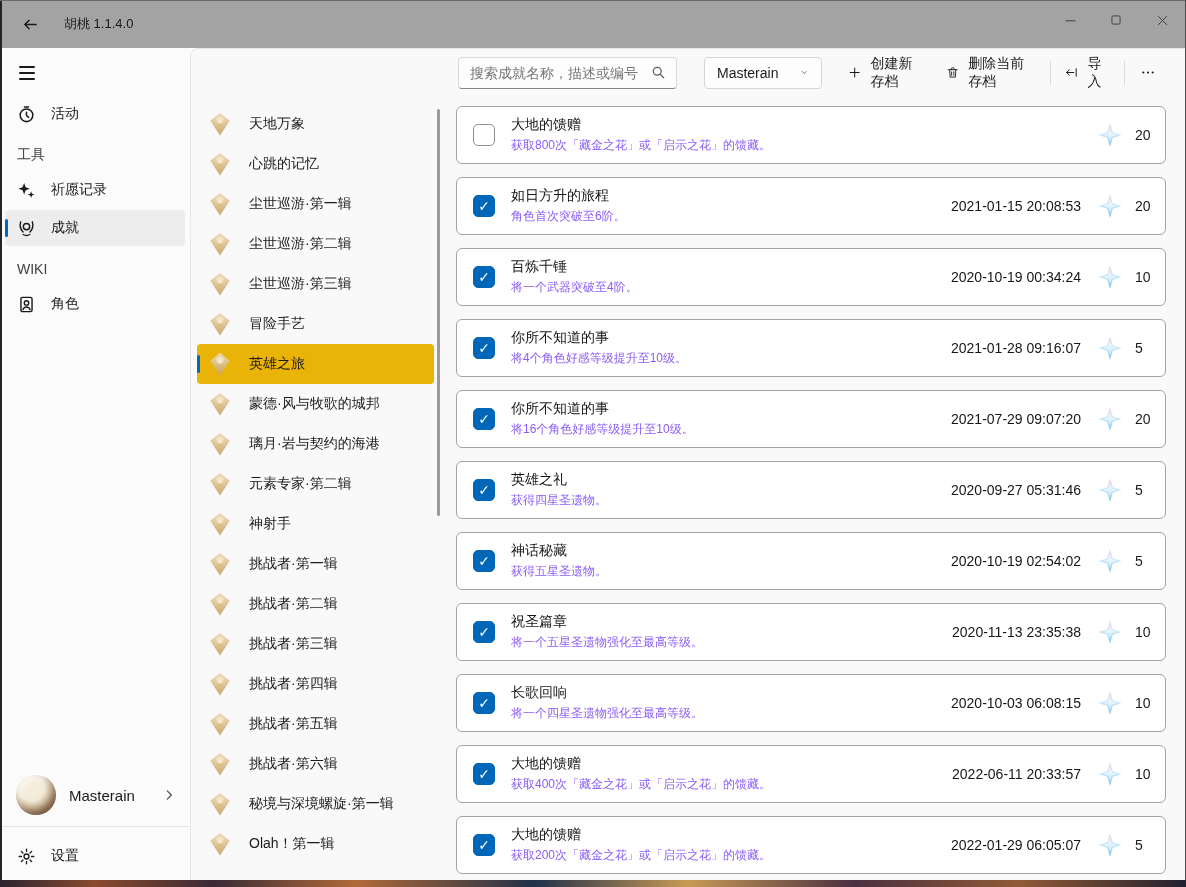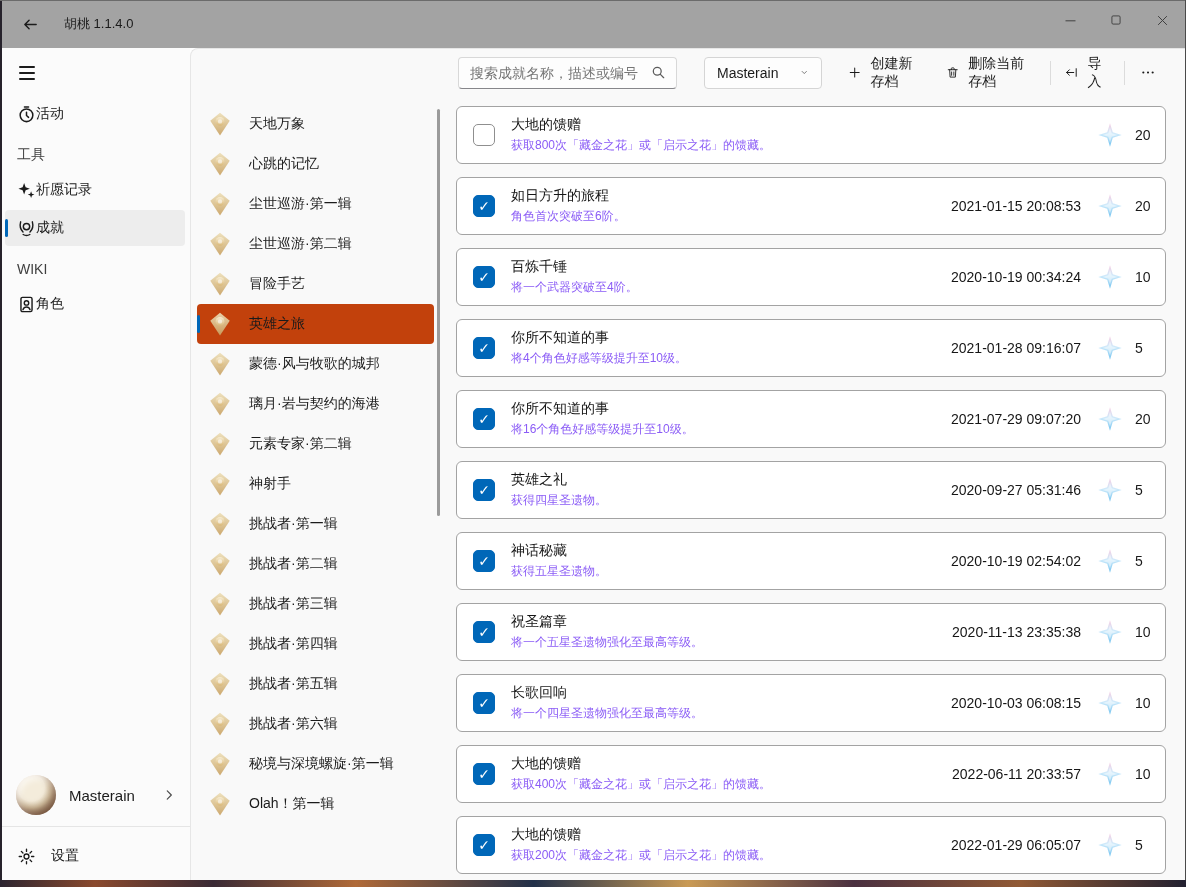--- a/index.html
+++ b/index.html
@@ -18,41 +18,41 @@
   .app-title { margin-left:18px; font-size:13px; color:#1b1b1b; }
   .win-controls { position:absolute; right:1px; top:0; height:40px; display:flex; }
   .win-btn { width:46px; height:40px; display:flex; align-items:center; justify-content:center; }
 
   .main { display:flex; height:839px; }
 
   
   .nav { width:190px; background:#fbfbfb; display:flex; flex-direction:column; position:relative; }
   .hamburger { width:36px; height:34px; margin:8px 0 4px 12px; display:flex; flex-direction:column; justify-content:center; gap:4px; padding-left:7px; border-radius:4px; }
   .hamburger span { display:block; width:16px; height:2px; background:#1b1b1b; border-radius:1px; }
-  .nav-item { position:relative; height:36px; margin:2px 5px; padding-left:12px; display:flex; align-items:center; border-radius:4px; font-size:14px; }
+  .nav-item { position:relative; height:36px; margin:2px 5px; padding-left:12px; display:flex; align-items:center; gap:15px; border-radius:4px; font-size:14px; }
   .nav-item.selected { background:#ededed;align-items:center; }
   .nav-accent { display:none; position:absolute; left:0; top:9px; width:3px; height:18px; border-radius:2px; background:var(--accent,#0067B8); }
   .nav-item.selected .nav-accent { display:block; }
   .nav-icon { width:19px; height:19px; display:flex; align-items:center; justify-content:center; }
   .nav-header { height:30px; margin-top:8px; padding-left:17px; display:flex; align-items:center; font-size:14px; color:#3f3f3f; }
   .nav-bottom { margin-top:auto; }
   .user-row { height:62px; display:flex; align-items:center; padding:0 14px 0 16px; }
   .avatar { width:40px; height:40px; border-radius:50%; flex:none;
     background:radial-gradient(circle at 38% 32%, #f4ecdb 0 36%, #d8c9a6 55%, #8d7b5a 78%, #57423a 100%); 
     box-shadow:inset -4px -6px 8px rgba(90,40,30,.45), inset 3px 4px 6px rgba(255,255,255,.6); }
   .user-name { margin-left:13px; font-size:15px; flex:1; }
   .nav-divider { height:1px; background:#e5e5e5; margin:0 0; }
   .settings-row { height:46px; margin:6px 5px 8px 5px; padding-left:12px; display:flex; align-items:center; gap:15px; border-radius:4px; font-size:14px; }
 
   
   .content { flex:1; background:#f9f9f9; border-left:1px solid #e6e6e6; border-top:1px solid #e6e6e6; border-top-left-radius:8px; display:flex; overflow:hidden; }
 
   .catcol { width:265px; flex:none; padding-top:55px; position:relative; }
   .cat-item { position:relative; height:40px; margin:0 22px 0 6px; padding-left:10px; display:flex; align-items:center; gap:16px; border-radius:4px; font-size:14px; }
-  .cat-item.selected { background:#c2410c;align-items:center; }
+  .cat-item.selected { background:#eab308;align-items:center; }
   .cat-accent { display:none; position:absolute; left:0; top:11px; width:3px; height:18px; border-radius:2px; background:var(--accent,#0067B8); }
   .cat-item.selected .cat-accent { display:block; }
   .cat-scrollbar { position:absolute; right:16px; top:60px; width:3px; height:407px; background:#9b9b9b; border-radius:2px; }
 
   .rightcol { flex:1; padding-right:20px; display:flex; flex-direction:column; }
   .toolbar { height:52px; display:flex; align-items:center; }
   .search-box { width:222px; height:32px; margin-left:2px; background:#fdfdfd; border:1px solid #d8d8d8; border-bottom-color:#86868a; border-radius:4px; display:flex; align-items:center; padding:0 10px 0 11px; }
   .search-box input { border:none; outline:none; background:transparent; flex:1; font-size:14px; font-family:inherit; color:#1b1b1b; }
   .search-box input::placeholder { color:#767676; }
   .profile-select { margin-left:27px; height:32px; min-width:118px; background:#fdfdfd; border:1px solid #d5d5d5; border-radius:4px; display:flex; align-items:center; padding:0 12px; font-size:14px; gap:22px; }
@@ -236,20 +236,29 @@
     </svg>
     <span class="cat-label">尘世巡游·第二辑</span>
   </div>
             <div class="cat-item">
 
     <svg width="26" height="26" viewBox="0 0 24 24">
       <path d="M12 1.5 L21 9 L12 22.5 L3 9 Z" fill="url(#goldA)" opacity="0.92"></path>
       <circle cx="12" cy="9.6" r="4.1" fill="url(#goldB)"></circle>
       <circle cx="12" cy="9.6" r="2" fill="#ffffff" opacity="0.55"></circle>
     </svg>
+    <span class="cat-label">尘世巡游·第三辑</span>
+  </div>
+            <div class="cat-item">
+
+    <svg width="26" height="26" viewBox="0 0 24 24">
+      <path d="M12 1.5 L21 9 L12 22.5 L3 9 Z" fill="url(#goldA)" opacity="0.92"></path>
+      <circle cx="12" cy="9.6" r="4.1" fill="url(#goldB)"></circle>
+      <circle cx="12" cy="9.6" r="2" fill="#ffffff" opacity="0.55"></circle>
+    </svg>
     <span class="cat-label">冒险手艺</span>
   </div>
             <div class="cat-item selected">
     <span class="cat-accent"></span>
     <svg width="26" height="26" viewBox="0 0 24 24">
       <path d="M12 1.5 L21 9 L12 22.5 L3 9 Z" fill="url(#goldA)" opacity="0.92"></path>
       <circle cx="12" cy="9.6" r="4.1" fill="url(#goldB)"></circle>
       <circle cx="12" cy="9.6" r="2" fill="#ffffff" opacity="0.55"></circle>
     </svg>
     <span class="cat-label">英雄之旅</span>

